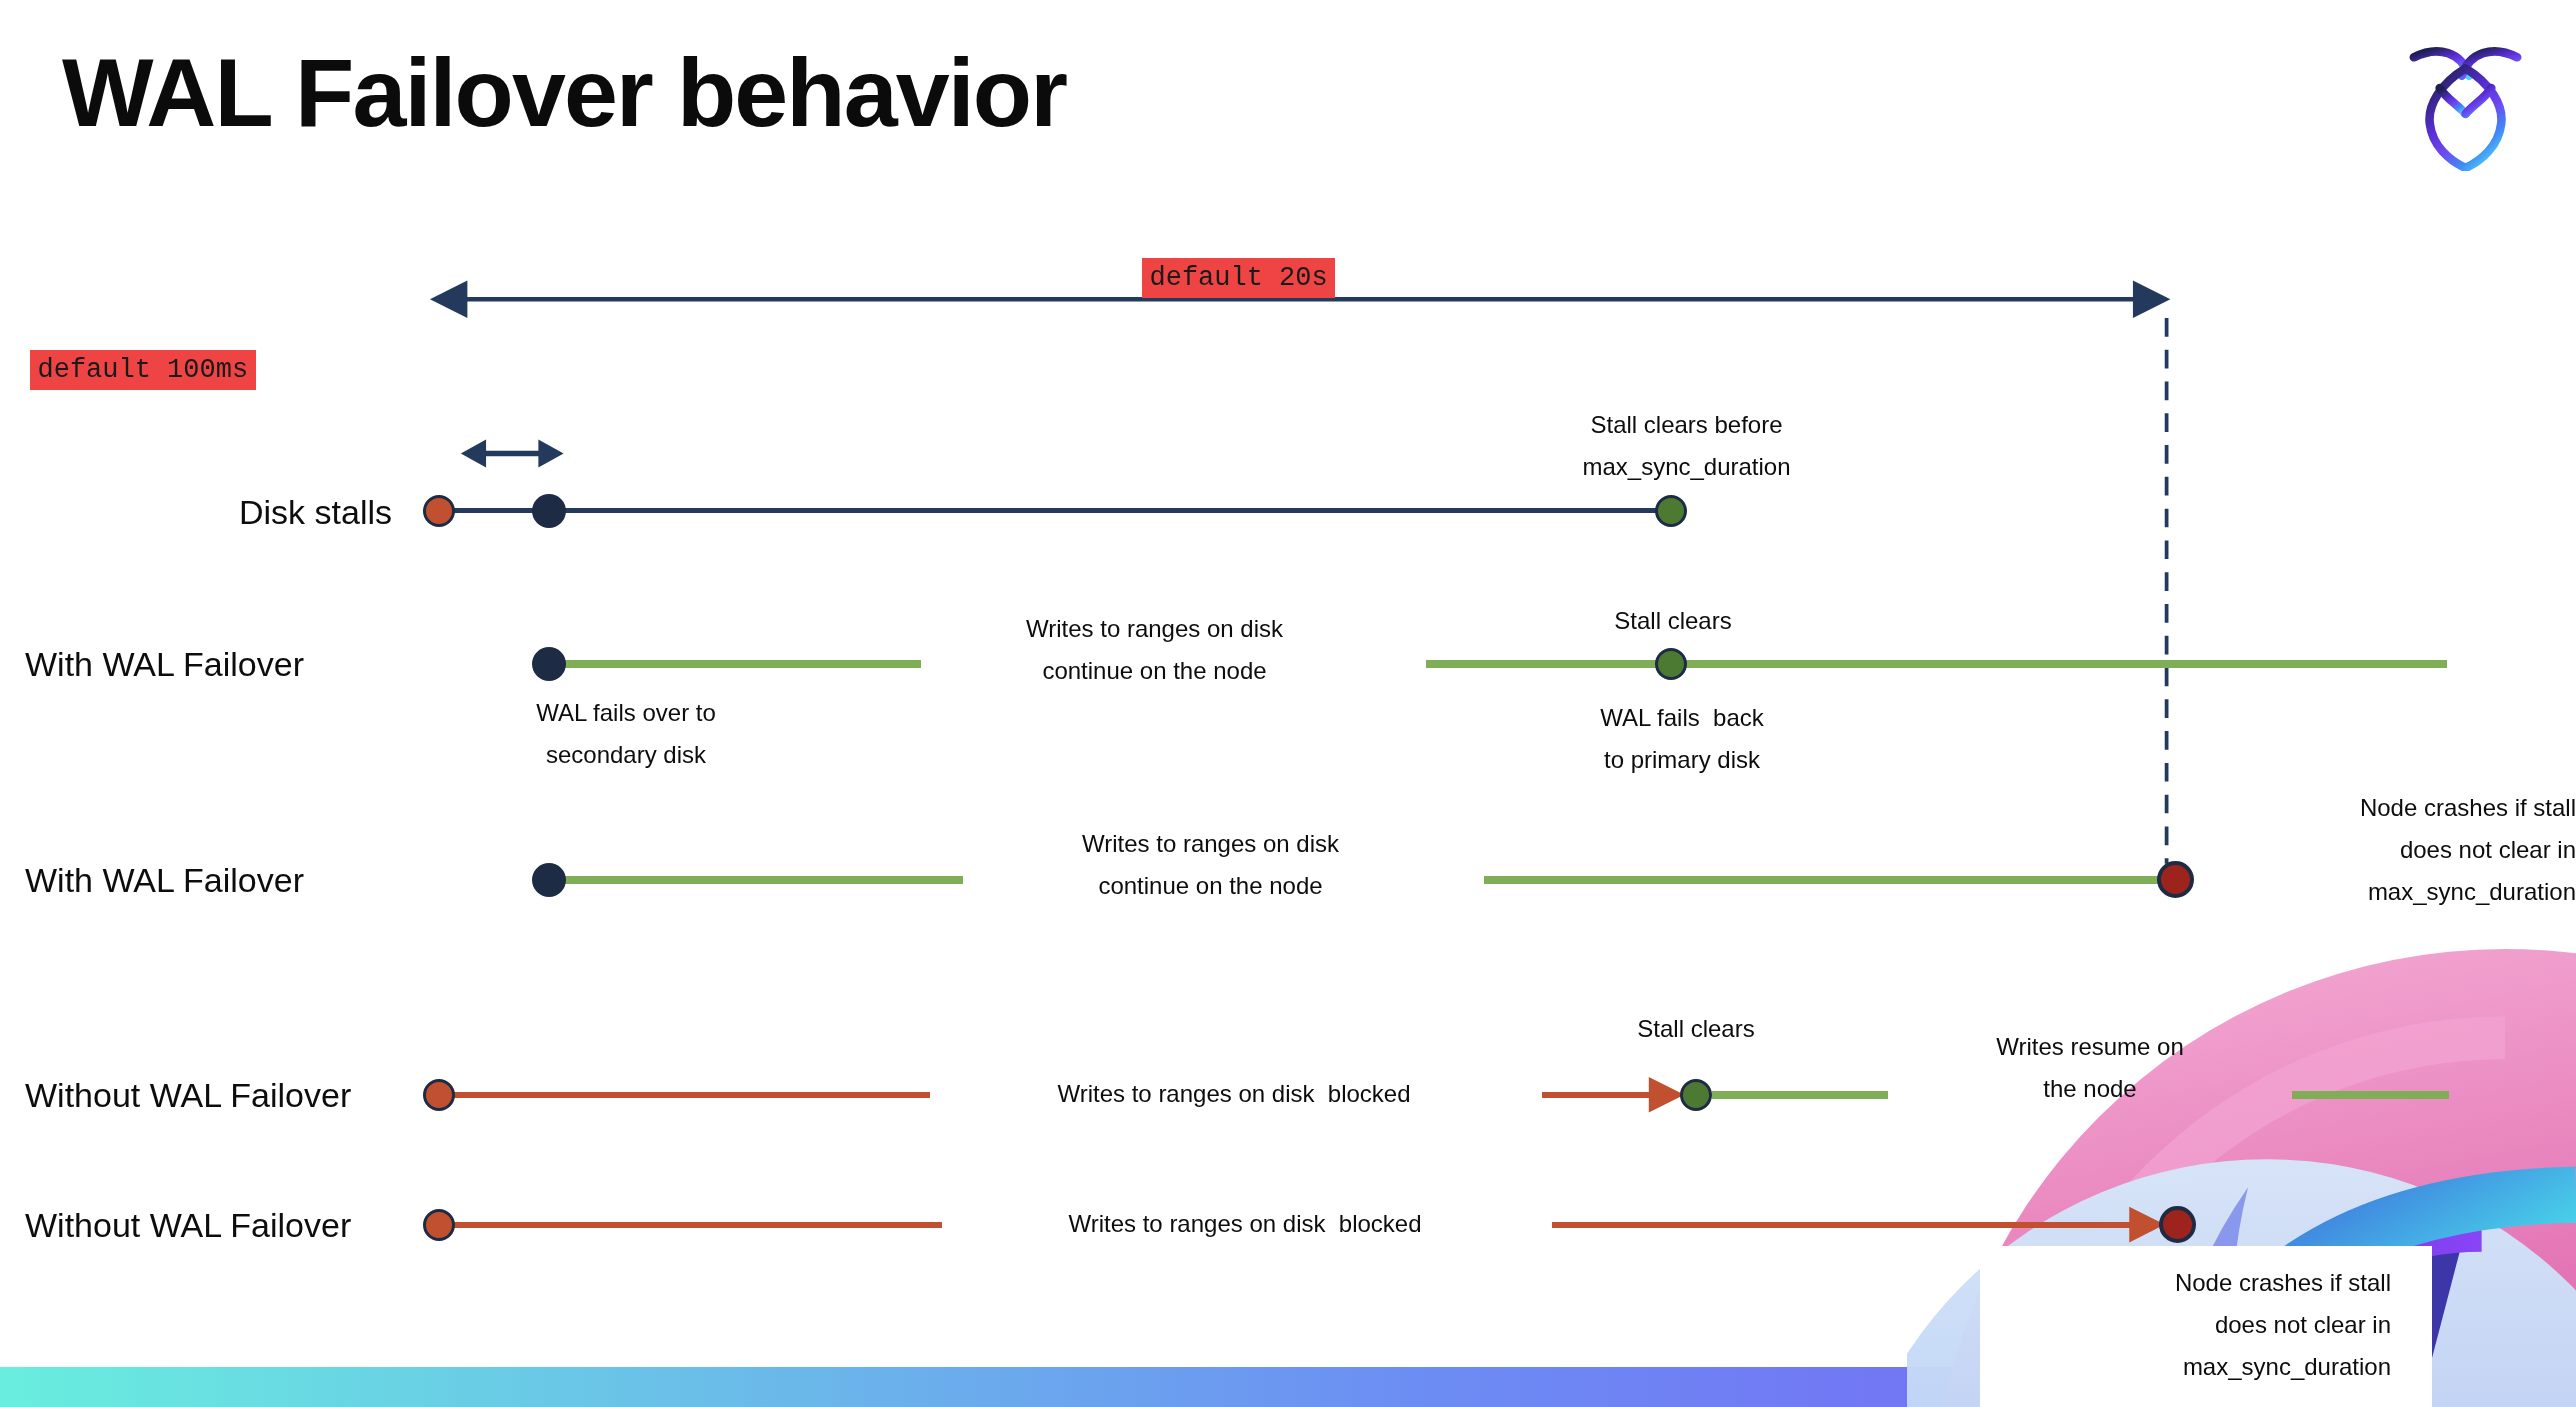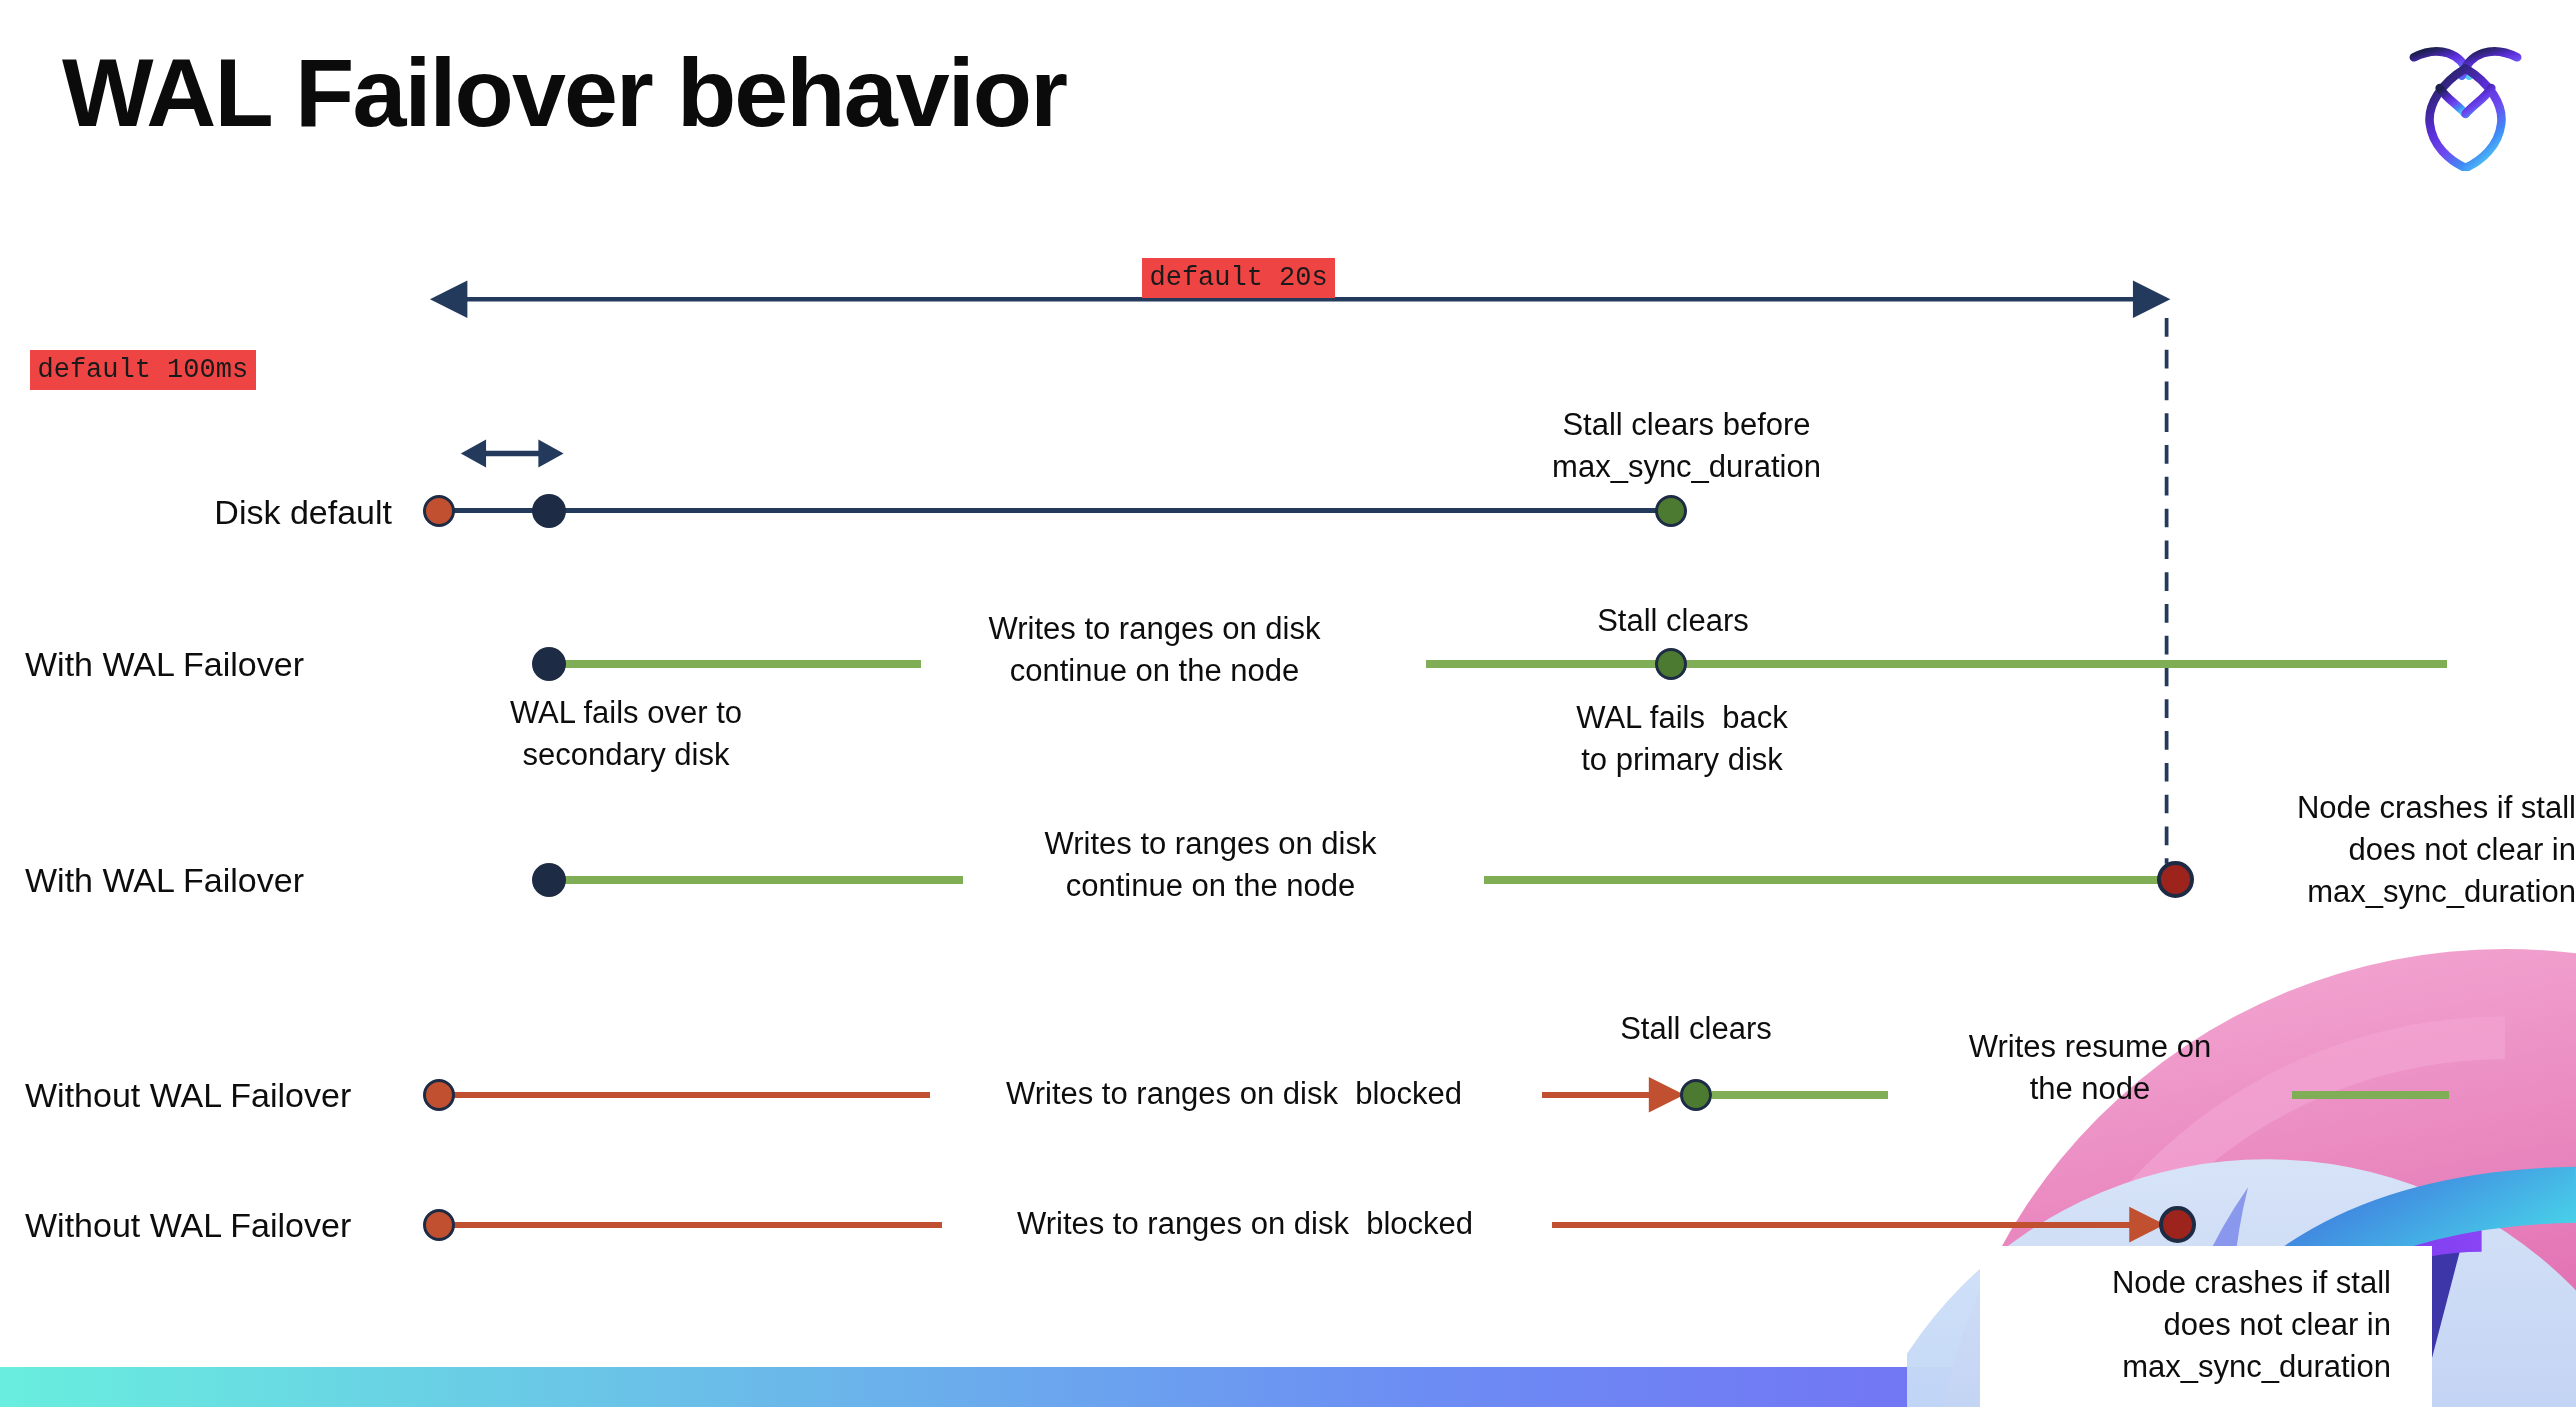--- a/index.html
+++ b/index.html
@@ -2,21 +2,21 @@
 <html style="font-size:15px"><head>
 <meta charset="utf-8">
 <style>
   html,body{margin:0;padding:0;background:#ffffff}
   .canvas{position:relative;width:2576px;height:1408px;overflow:hidden;background:#ffffff;
           font-family:"Liberation Sans",sans-serif;color:#111}
   .abs{position:absolute}
   .title{left:62px;top:37px;font-size:97px;font-weight:800;letter-spacing:-1.9px;color:#0b0b0b;white-space:nowrap}
   .mono{font-family:"Liberation Mono","DejaVu Sans Mono",monospace;font-size:27px;line-height:38px;
         background:#ef4444;color:#1a1a1a;padding:0.9px 7.5px;white-space:nowrap;z-index:7}
-  .note{font-size:31px;line-height:42px;white-space:pre-wrap;text-align:center;z-index:7;color:#0d0d0d}
+  .note{font-size:24px;line-height:42px;white-space:pre-wrap;text-align:center;z-index:7;color:#0d0d0d}
   .note.leftal{text-align:right}
   .rowlabel{font-size:34px;line-height:39px;white-space:nowrap;z-index:7;color:#0d0d0d}
   .dot{position:absolute;border-radius:50%;box-sizing:border-box;z-index:6}
   .dot.red{width:32px;height:32px;background:#c0502f;border:3.7px solid #1d2b45}
   .dot.navy{width:34px;height:34px;background:#1d2b45}
   .dot.green{width:32px;height:32px;background:#4d7a31;border:3.7px solid #1d2b45}
   .dot.crash{width:37px;height:37px;background:#9c241c;border:4.7px solid #1d2b45}
   .seg{position:absolute;z-index:5}
   .green-seg{height:8.4px;background:#7fae57}
   .red-seg{height:5.6px;background:#c0502f}
@@ -104,21 +104,21 @@
       <polygon points="603,485 576,470 576,500" fill="#233a5c"></polygon>
     </g>
     <line x1="2318" y1="340" x2="2318" y2="924" stroke="#233a5c" stroke-width="4" stroke-dasharray="20 14"></line>
     <polygon points="1802,1171 1764,1152 1764,1190" fill="#c0502f"></polygon>
     <polygon points="2316,1310 2278,1291 2278,1329" fill="#c0502f"></polygon>
   </svg>
 
   <div class="abs mono" style="left:1142px;top:258px">default 20s</div>
   <div class="abs mono" style="left:30px;top:350px">default 100ms</div>
 
-  <div class="abs rowlabel" style="left:183px;top:493px;width:209px;text-align:right">Disk default</div>
+  <div class="abs rowlabel" style="left:183px;top:493px;width:209px;text-align:right">Disk stalls</div>
   <div class="seg navy-seg" style="left:439px;top:508px;width:1232px"></div>
   <div class="dot red" style="left:423px;top:495px"></div>
   <div class="dot navy" style="left:532px;top:494px"></div>
   <div class="dot green" style="left:1655px;top:495px"></div>
   <div class="abs note" style="left:1467px;top:404px;width:439px">Stall clears before
 max_sync_duration</div>
 
   <div class="abs rowlabel" style="left:25px;top:645px">With WAL Failover</div>
   <div class="dot navy" style="left:532px;top:647px"></div>
   <div class="seg green-seg" style="left:561px;top:660px;width:360px"></div>

